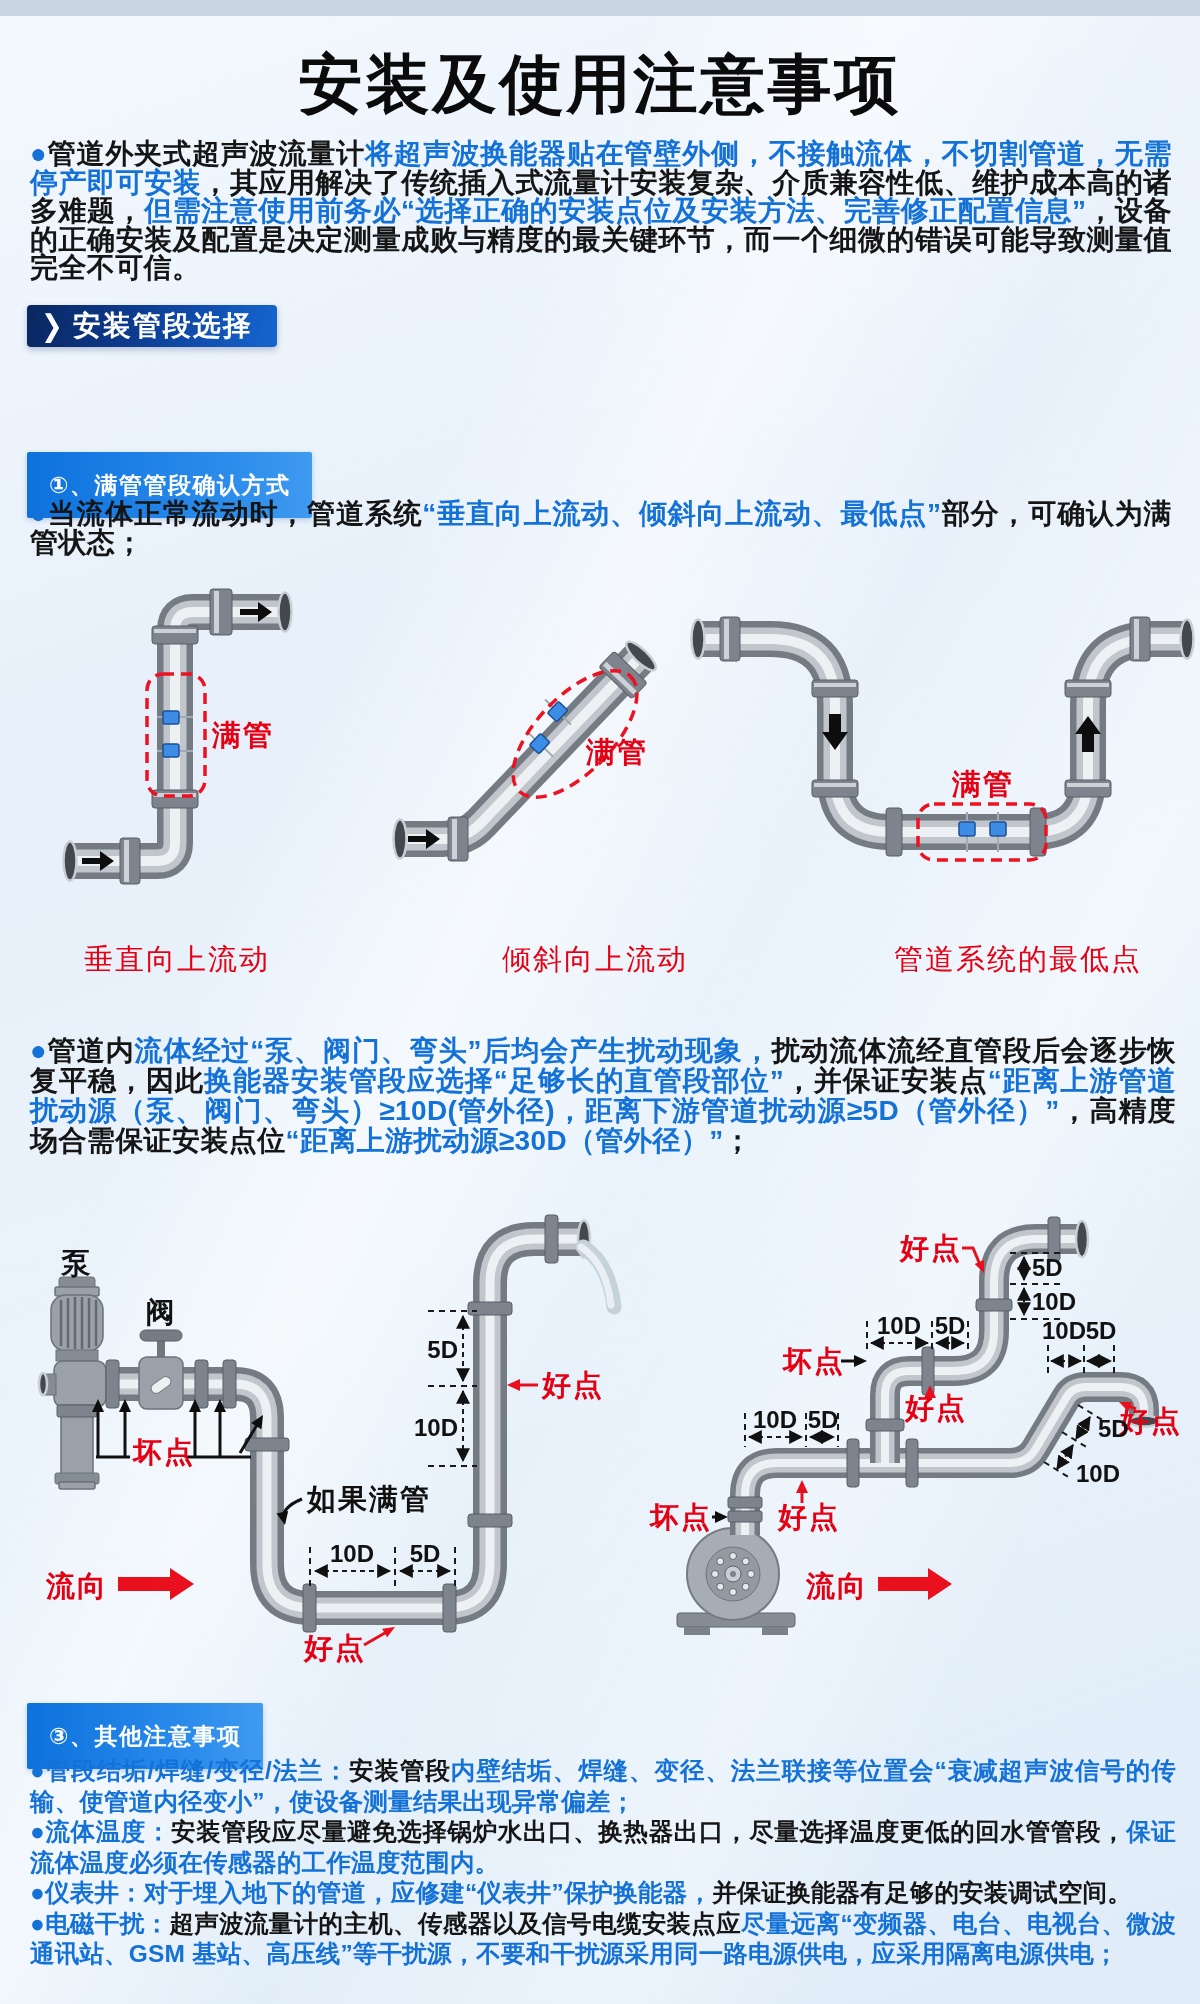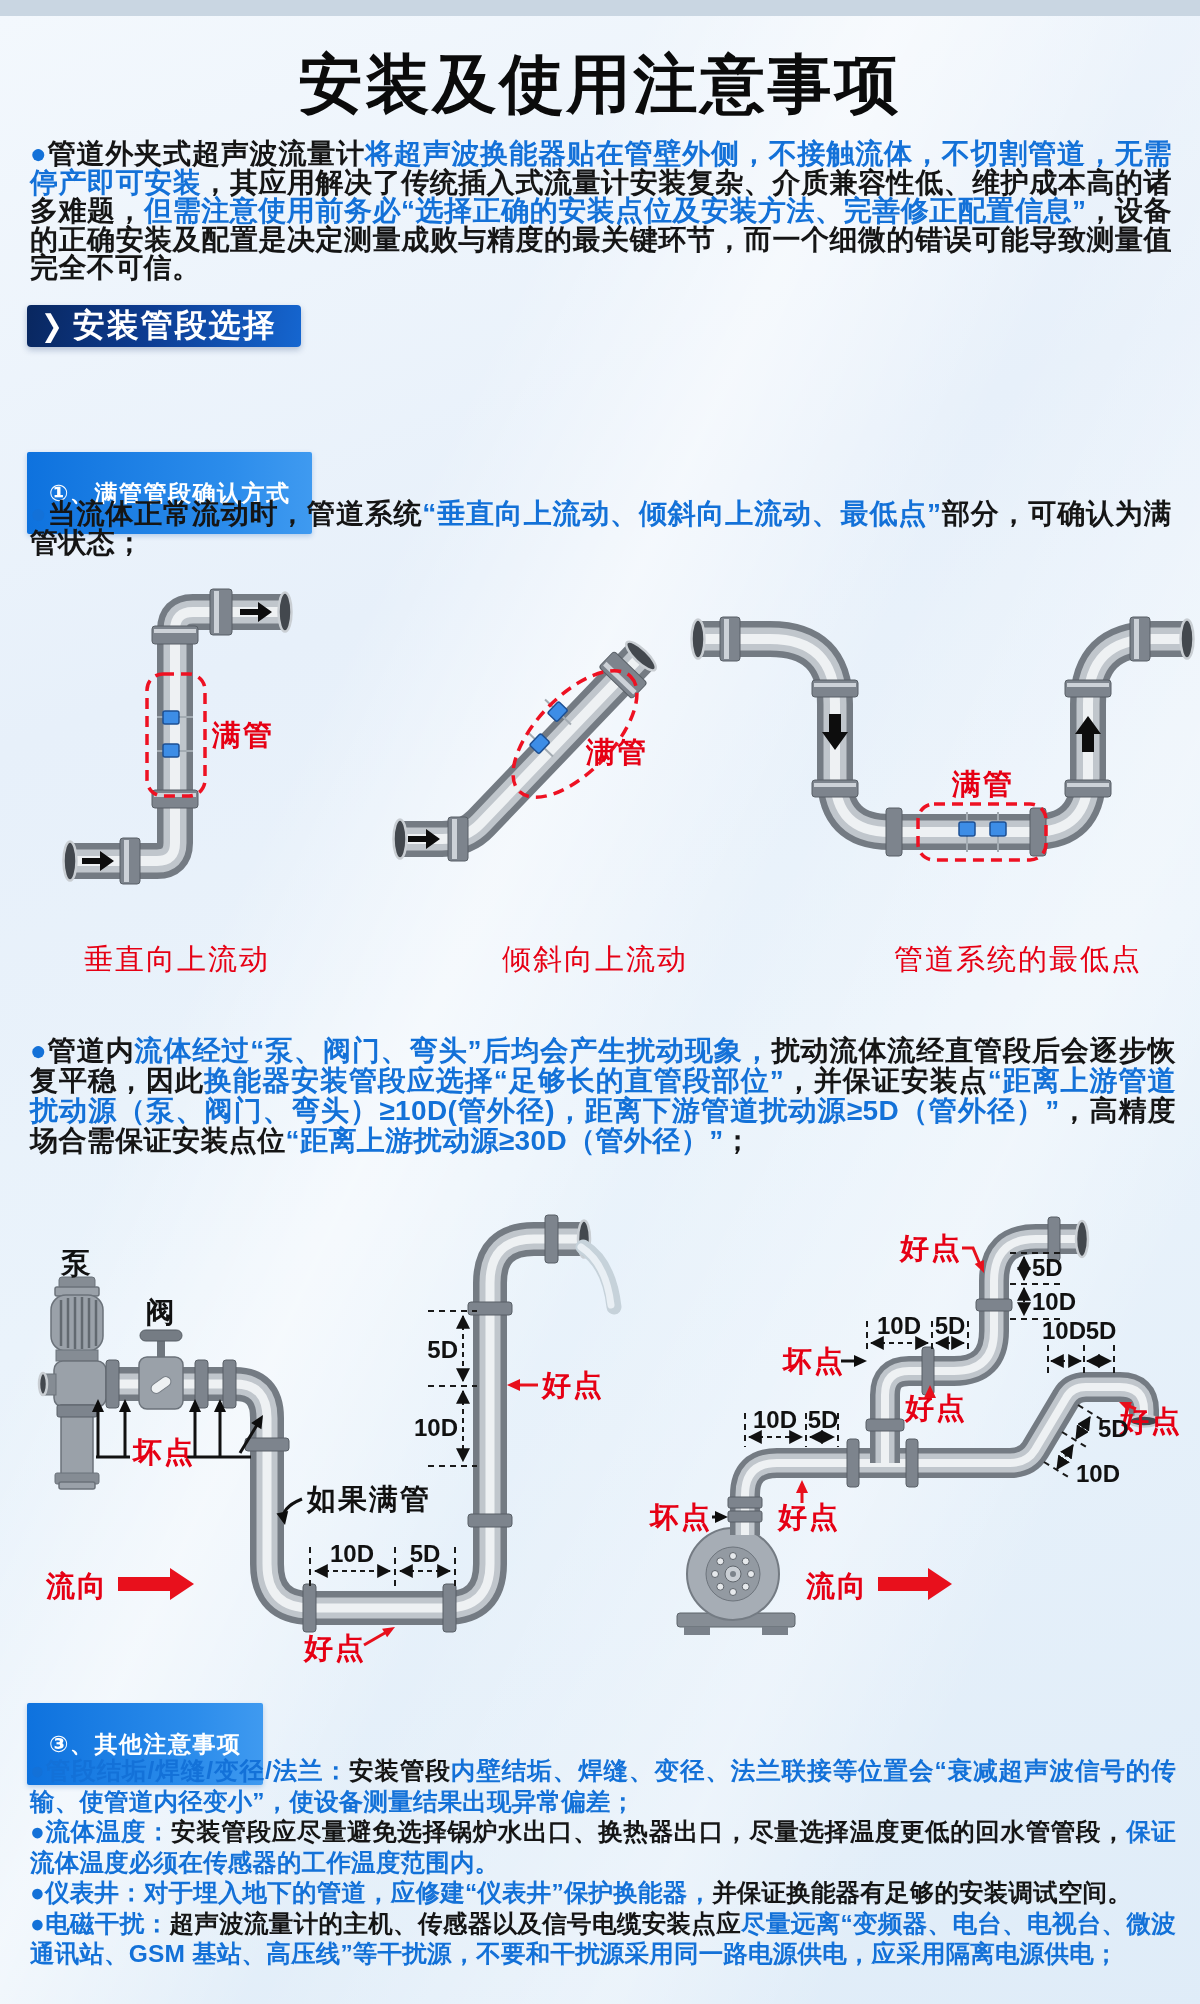--- a/index.html
+++ b/index.html
@@ -11,22 +11,22 @@
         pointer-events:none;}
   h1.title{position:absolute;left:0;top:26px;width:100%;margin:0;text-align:center;
         font-size:64px;line-height:84px;font-weight:900;letter-spacing:3px;color:#0b0b0b;}
   .para{position:absolute;left:30px;width:1142px;margin:0;font-size:28px;line-height:28.5px;
         font-weight:bold;letter-spacing:.4px;text-align:justify;}
   .blk{color:#151515;} .blu{color:#1371d8;}
   .hdr-main{position:absolute;left:27px;top:289px;height:42px;display:inline-flex;align-items:center;
         padding:0 24px 0 14px;background:linear-gradient(100deg,#09275f 0%,#0d3c92 45%,#1566d0 100%);
         border-radius:4px;box-shadow:0 3px 6px rgba(10,40,100,.25);}
   .hdr-main .chev{color:#ffffff;font-size:26px;font-weight:900;margin-right:10px;transform:scaleY(1.15);}
-  .hdr-main .lab{color:#ffffff;font-size:32px;font-weight:900;letter-spacing:2px;}
-  .hdr-sub{position:absolute;left:27px;height:50px;display:inline-flex;align-items:center;padding:16px 22px;
+  .hdr-main .lab{color:#ffffff;font-size:28px;font-weight:900;letter-spacing:2px;}
+  .hdr-sub{position:absolute;left:27px;height:50px;display:inline-flex;align-items:center;padding:8px 22px;
         background:linear-gradient(90deg,#0e72de 0%,#2b8ceb 70%,#3f9af0 100%);
         border-radius:2px;box-shadow:0 2px 5px rgba(20,90,180,.25);}
   .hdr-sub .lab{color:#fff;font-size:23px;font-weight:900;letter-spacing:1.5px;}
   .caption{position:absolute;top:924px;text-align:right;font-size:29px;font-weight:400;color:#e60014;letter-spacing:2px;}
   .notes{position:absolute;left:30px;top:1740px;width:1146px;font-size:24.5px;line-height:30.5px;
         font-weight:bold;letter-spacing:.2px;text-align:justify;}
   .notes p{margin:0;}
   svg{position:absolute;overflow:visible;}
   svg text{font-family:"Liberation Sans","DejaVu Sans",sans-serif;}
   .pO{fill:none;stroke:#747b83;stroke-linejoin:round;}

